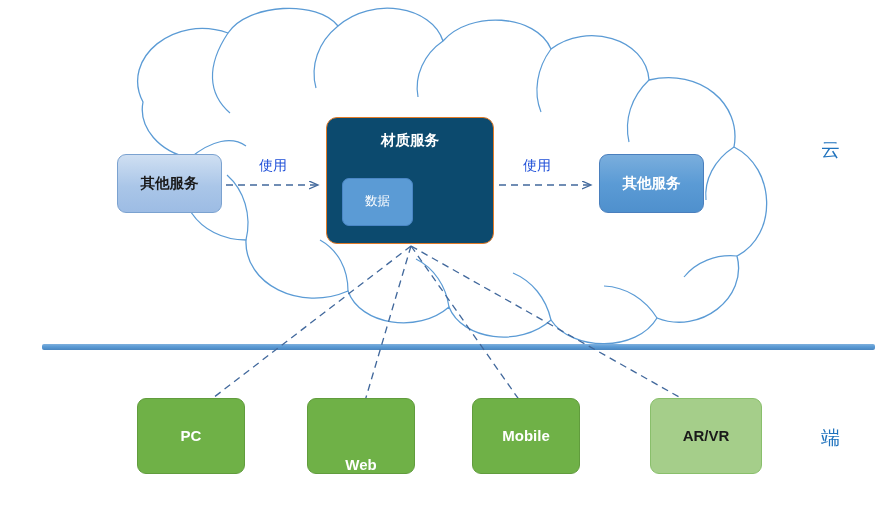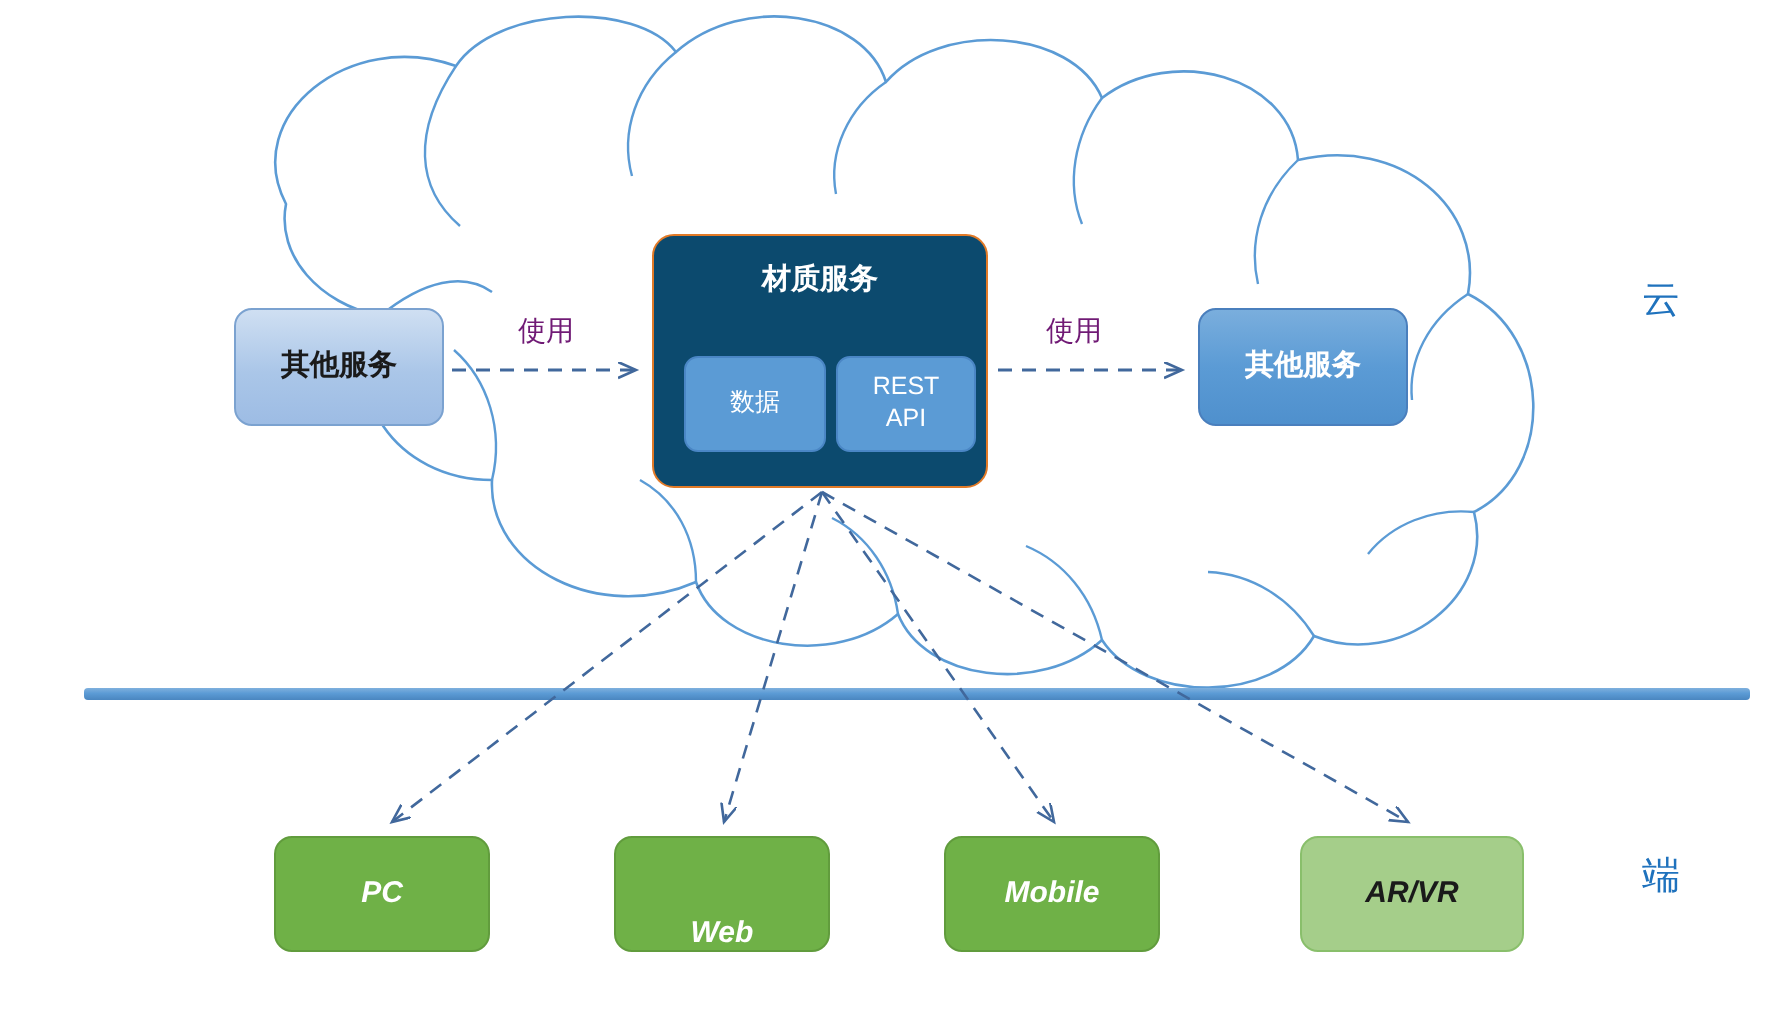--- a/index.html
+++ b/index.html
@@ -105,26 +105,25 @@
   }
   .subnode-api {
     left: 91px;
     top: 60px;
     width: 70px;
     height: 48px;
   }
 
   
   .node-client {
-    top: 418px;
-    height: 58px;
+    top: 398px;
+    height: 76px;
     border-radius: 9px;
     font-size: 15px;
     font-weight: bold;
-    font-style: italic;
   }
   .client-solid {
     border: 1px solid #619c3d;
     background: #6fb147;
     color: #ffffff;
   }
   .client-light {
     border: 1px solid #89bf6b;
     background: #a5ce8a;
     color: #1a1a1a;
@@ -133,21 +132,21 @@
   .client-web    { left: 307px; width: 108px; align-items: flex-end; }
   .client-mobile { left: 472px; width: 108px; }
   .client-arvr   { left: 650px; width: 112px; }
 
   
   .label {
     position: absolute;
     white-space: nowrap;
   }
   .label-edge {
-    color: #701a75;
+    color: #1d4ed8;
     font-size: 14px;
   }
   .label-edge-left  { left: 259px; top: 157px; }
   .label-edge-right { left: 523px; top: 157px; }
 
   .label-zone {
     color: #1f72bd;
     font-size: 19px;
   }
   .label-zone-cloud  { left: 821px; top: 137px; }
@@ -218,26 +217,20 @@
 
   <div class="node node-service-left">
     <span>其他服务</span>
   </div>
 
   <div class="node node-core">
     <div class="core-title">材质服务</div>
     <div class="subnode subnode-data">
       <span>数据</span>
     </div>
-    <div class="subnode subnode-api">
-      <span>
-        <span>REST</span><br>
-        <span>API</span>
-      </span>
-    </div>
   </div>
 
   <div class="node node-service-right">
     <span>其他服务</span>
   </div>
 
   <div class="label label-edge label-edge-left">使用</div>
   <div class="label label-edge label-edge-right">使用</div>
 
   <div class="label label-zone label-zone-cloud">云</div>

